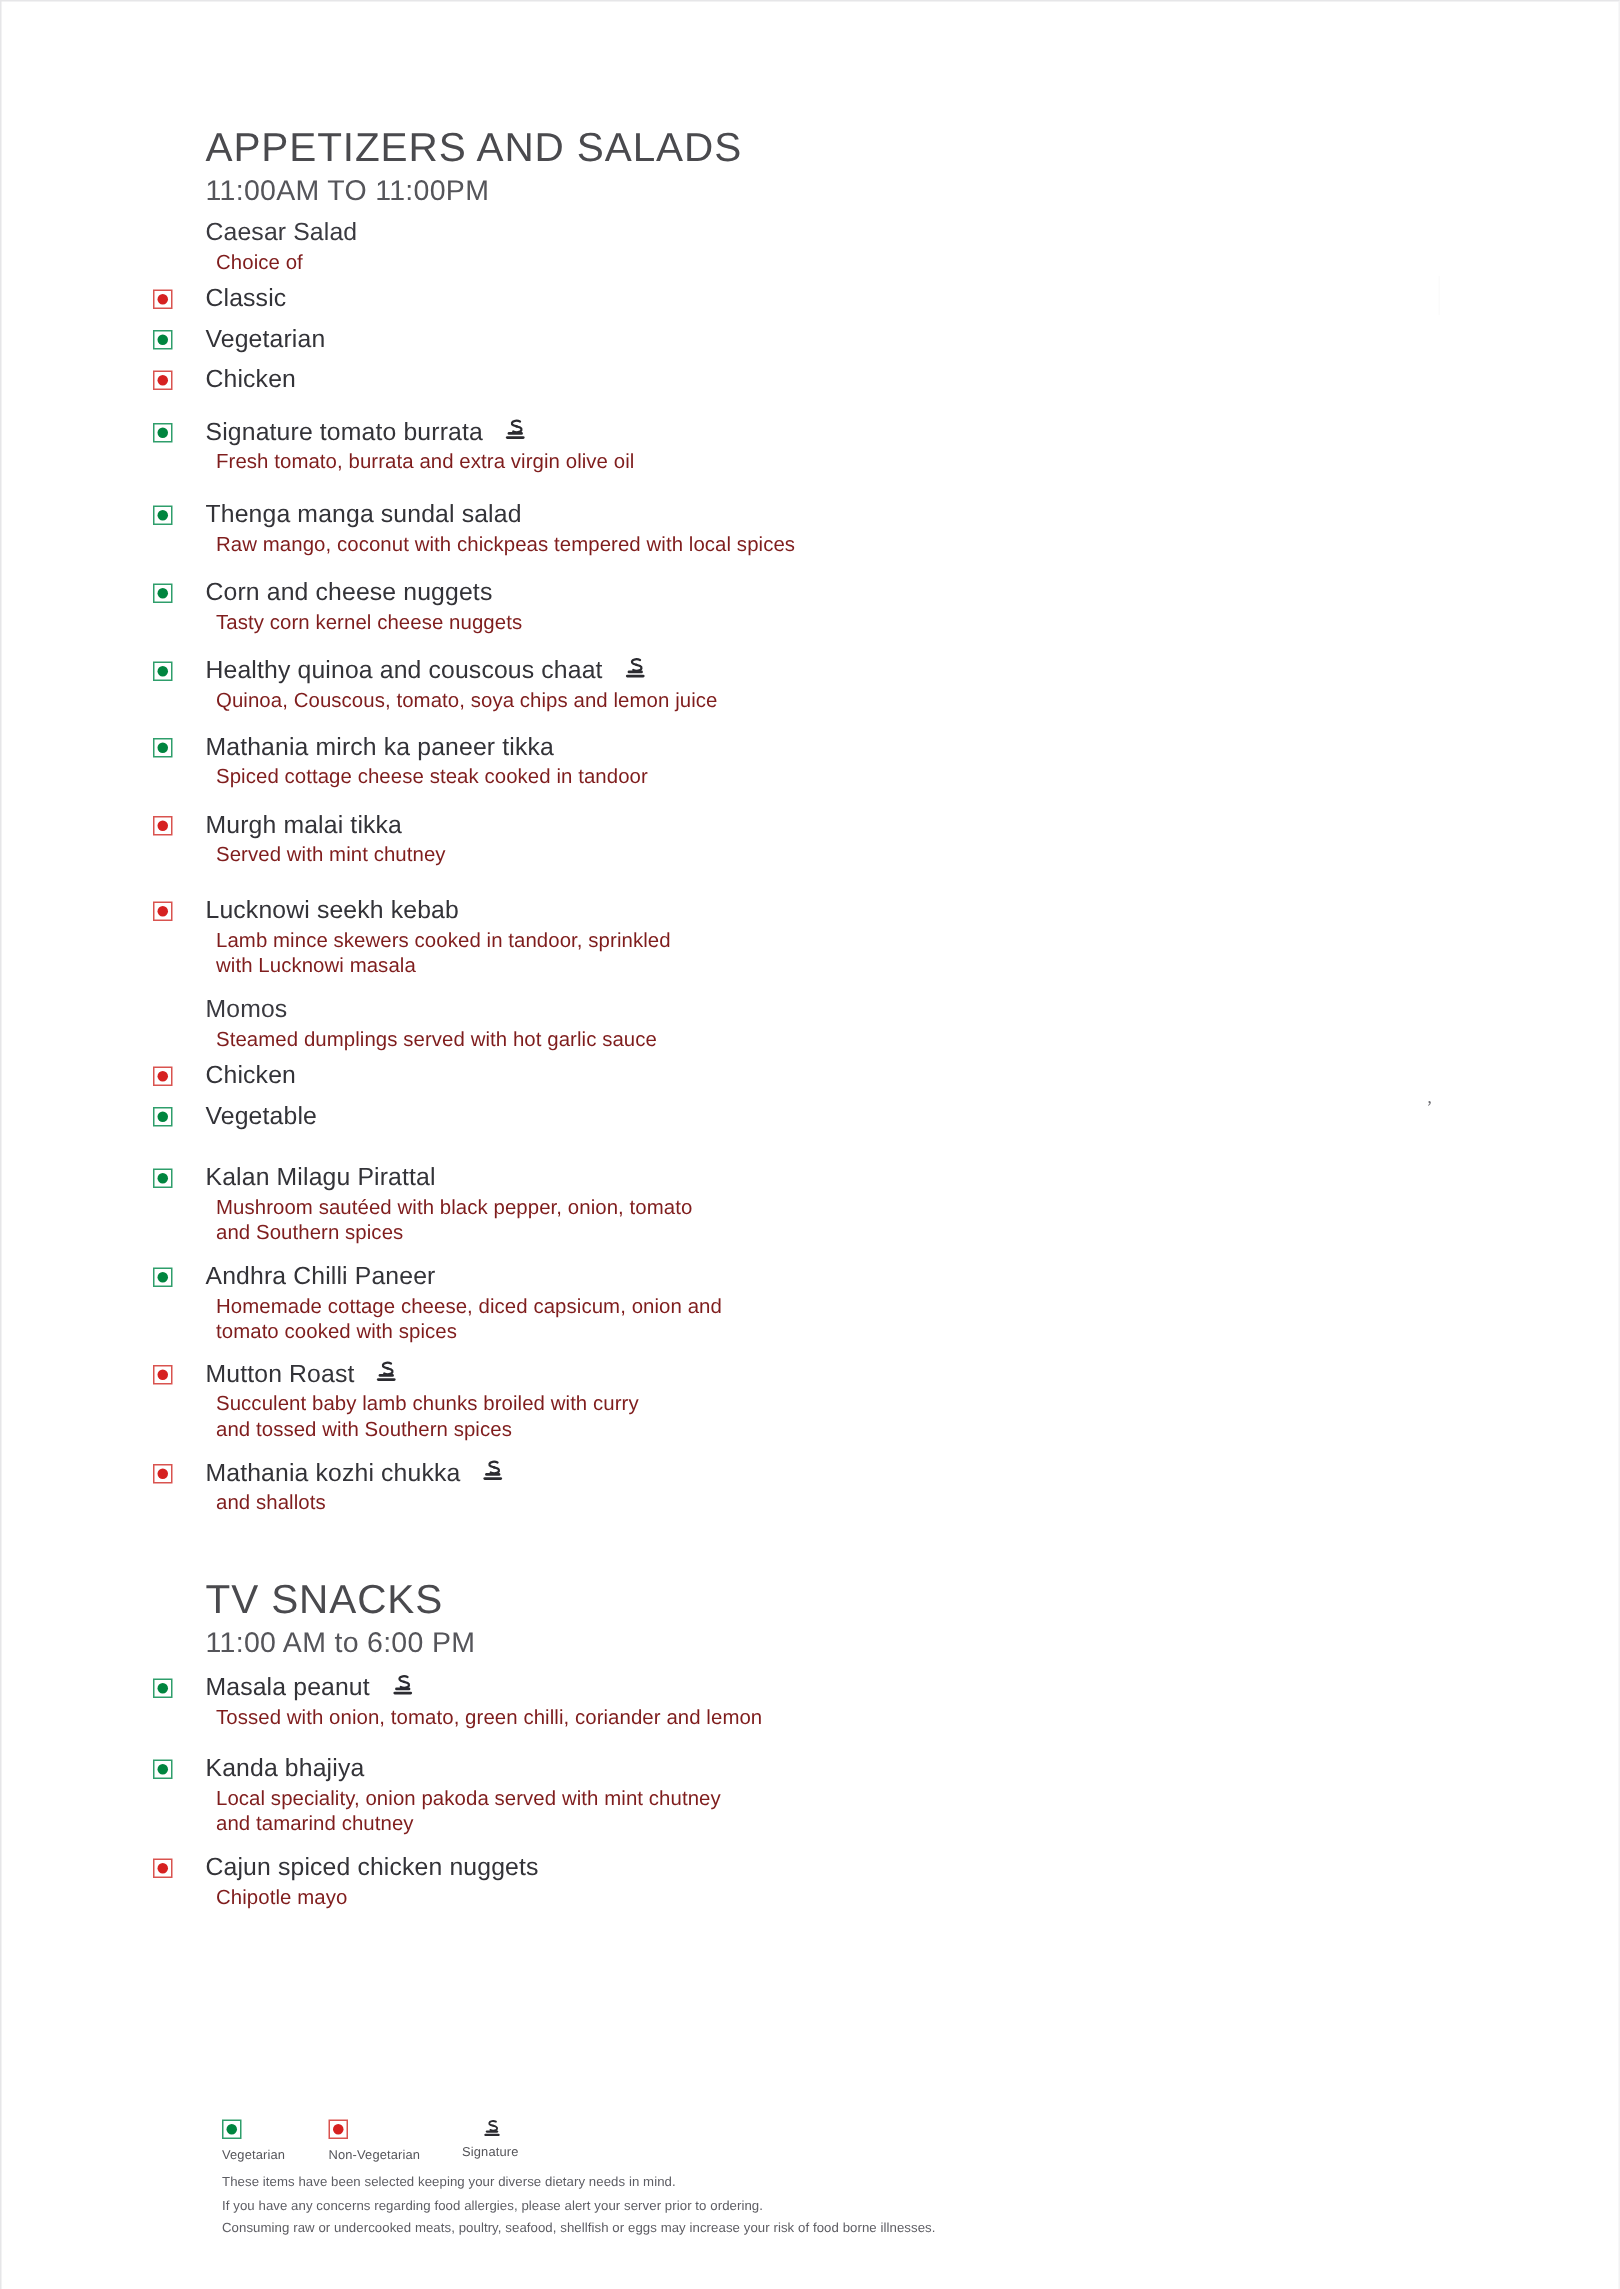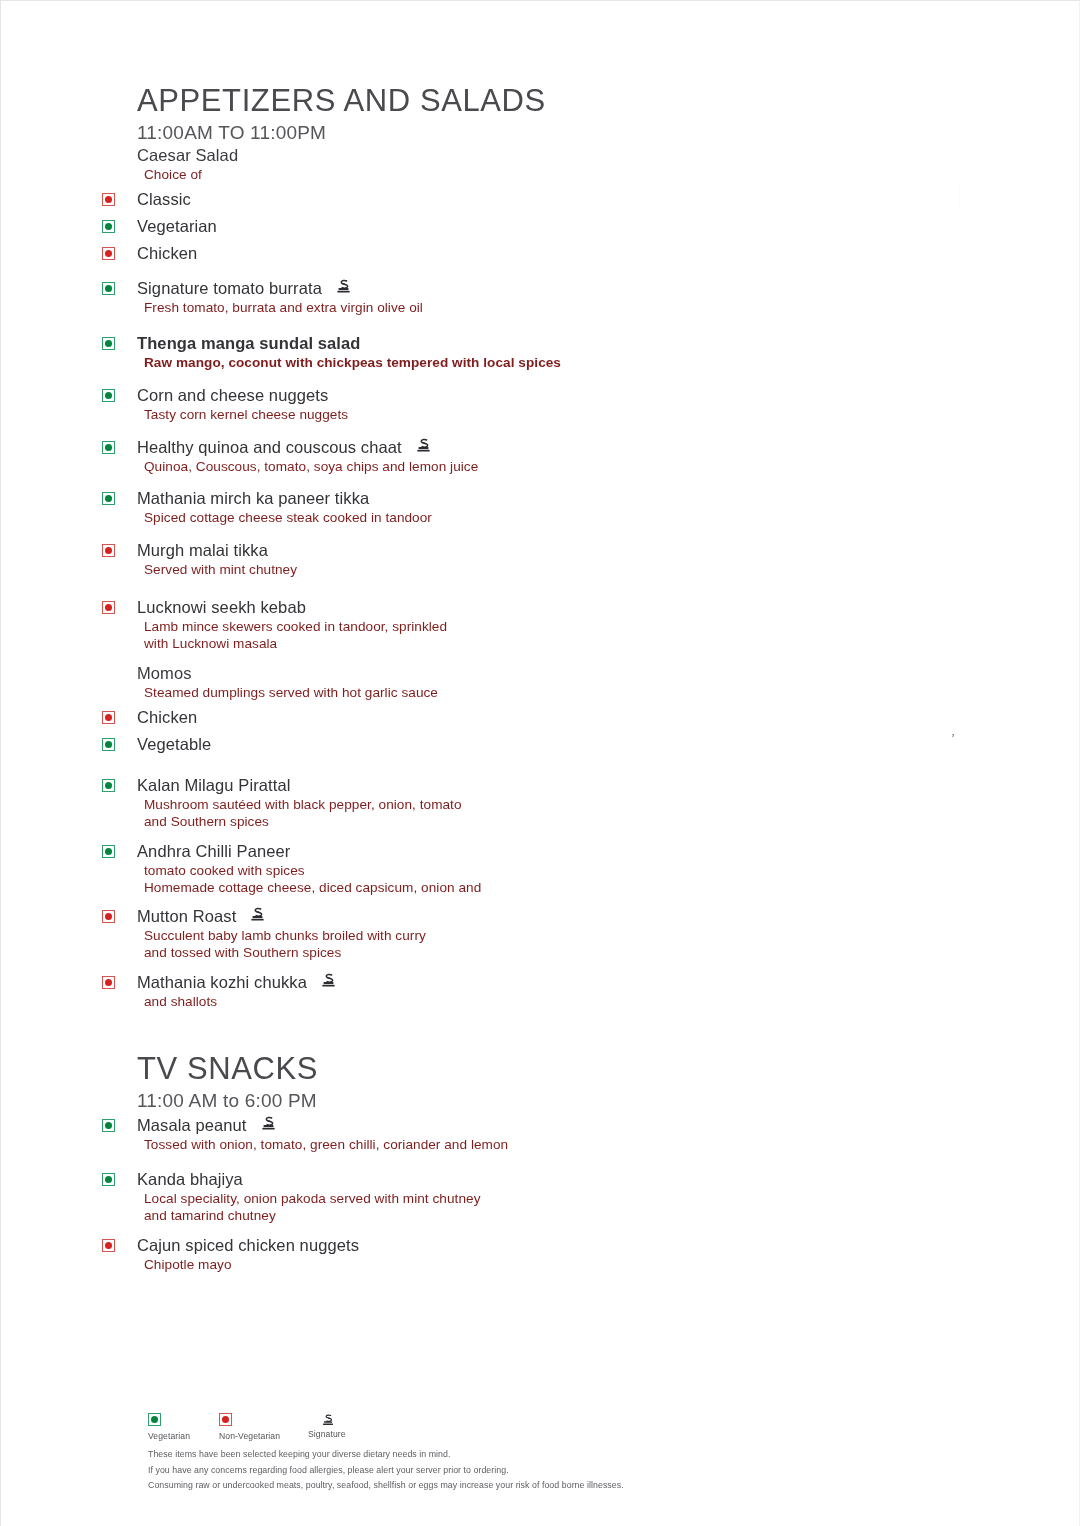--- a/index.html
+++ b/index.html
@@ -22,21 +22,21 @@
     box-sizing: border-box;
     overflow: hidden;
   }
 
   
   .section {
     position: absolute;
     left: 136px;
   }
   .section-title {
-    font-size: 31px;
+    font-size: 27px;
     letter-spacing: 0.6px;
     color: #4a4a4e;
     font-weight: 400;
     line-height: 1.15;
     white-space: nowrap;
   }
   .section-hours {
     font-size: 19px;
     color: #55555a;
     letter-spacing: 0.2px;
@@ -233,21 +233,21 @@
               <path d="M13 8.8c2.6 0.6 5.3 1.3 4.8 3.4-0.5 2.3-5.1 2.7-7.7 1.4"></path>
               <rect x="4.8" y="14.2" width="14.4" height="2.6" rx="1.3" fill="#2b2b30" stroke="none"></rect>
               <rect x="3.2" y="18.1" width="17.6" height="2.5" rx="1.25" fill="#2b2b30" stroke="none"></rect>
             </svg>
           </span>
         </div>
         <div class="item-desc">
           <div>Fresh tomato, burrata and extra virgin olive oil</div>
         </div>
       </div>
-      <div class="item" style="top: 332px; font-weight: bold;">
+      <div class="item" style="top: 332px;">
         <div class="item-head">
           <div class="marker-slot">
             <span class="veg-mark"></span>
           </div>
           <div class="item-title">Thenga manga sundal salad</div>
         </div>
         <div class="item-desc">
           <div>Raw mango, coconut with chickpeas tempered with local spices</div>
         </div>
       </div>
@@ -349,22 +349,22 @@
         </div>
       </div>
       <div class="item" style="top: 840px;">
         <div class="item-head">
           <div class="marker-slot">
             <span class="veg-mark"></span>
           </div>
           <div class="item-title">Andhra Chilli Paneer</div>
         </div>
         <div class="item-desc">
+          <div>Homemade cottage cheese, diced capsicum, onion and</div>
           <div>tomato cooked with spices</div>
-          <div>Homemade cottage cheese, diced capsicum, onion and</div>
         </div>
       </div>
       <div class="item" style="top: 905px;">
         <div class="item-head">
           <div class="marker-slot">
             <span class="nonveg-mark"></span>
           </div>
           <div class="item-title">Mutton Roast</div>
           <span class="sig">
             <svg width="17" height="17" viewBox="0 0 24 24" fill="none" stroke="#2b2b30" stroke-width="2.1" stroke-linecap="round" stroke-linejoin="round">

